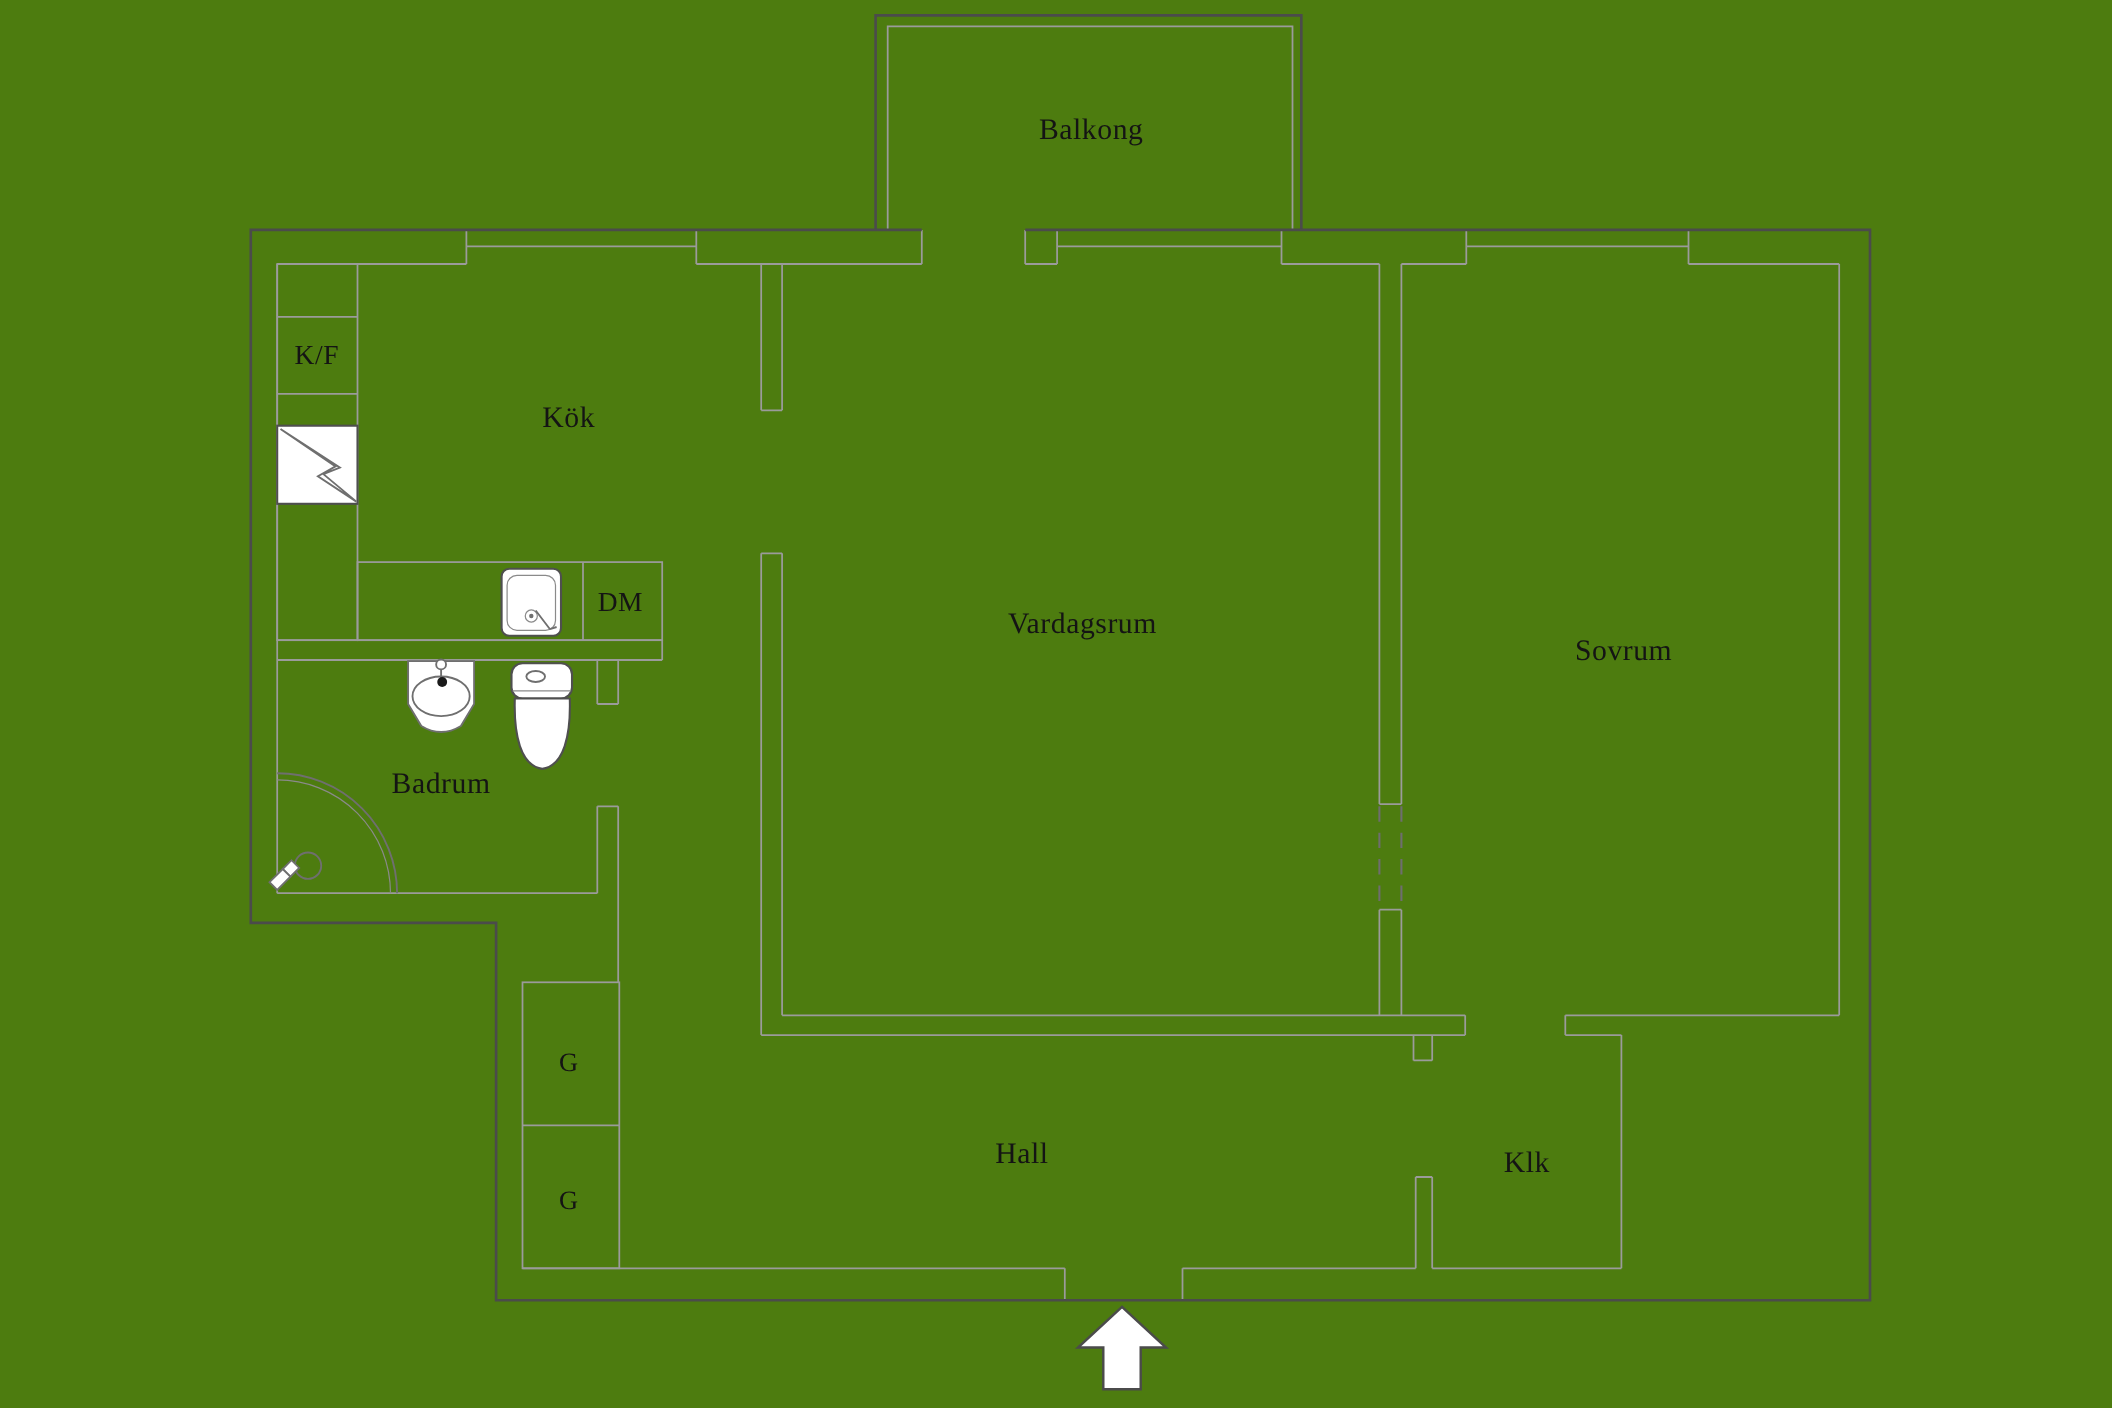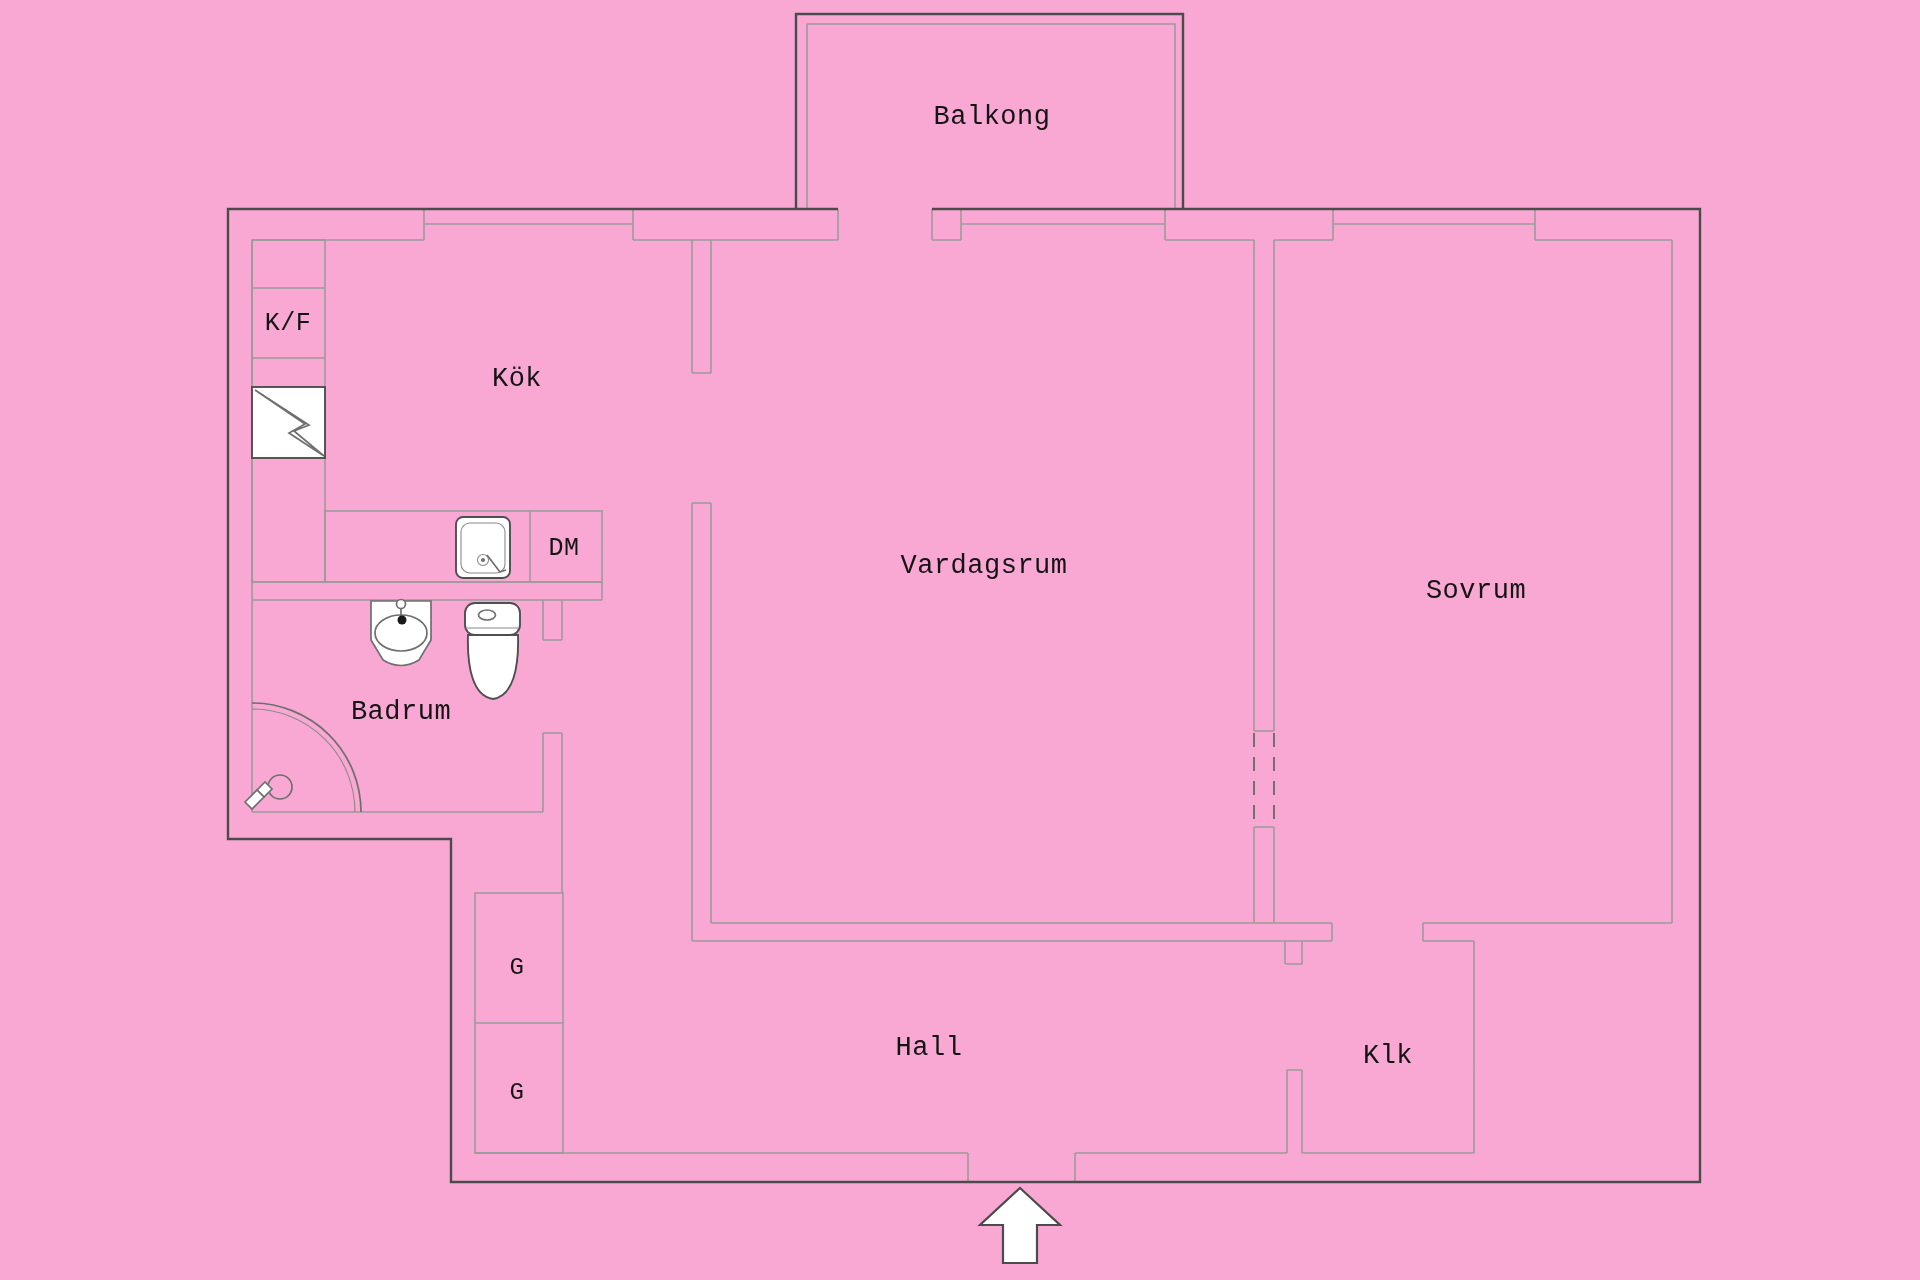--- a/index.html
+++ b/index.html
@@ -1,18 +1,18 @@
 <!DOCTYPE html>
 <html><head>
 <meta charset="utf-8">
 <style>
   html,body{margin:0;padding:0;background:#ffffff;}
   .plan-wrap{
-    width:1920px;height:1280px;position:relative;background:#f9a8d4;
-    font-family:Liberation Mono, monospace;
+    width:1920px;height:1280px;position:relative;background:#4d7c0f;
+    font-family:Liberation Serif, serif;
   }
   svg{display:block;}
   .outer{stroke:#4b4b4b;stroke-width:2.4;fill:none;}
   .inner{stroke:#9b9b9b;stroke-width:1.6;fill:none;}
   .inner-dash{stroke:#6e6e6e;stroke-width:1.9;fill:none;stroke-dasharray:14 10;}
   .fix{stroke:#6f6f6f;stroke-width:1.7;fill:#ffffff;}
   .fixline{stroke:#6f6f6f;stroke-width:1.7;fill:none;}
   .fixthin{stroke:#8a8a8a;stroke-width:1.1;fill:none;}
   .fixdark{stroke:#4f4f4f;stroke-width:1.9;fill:#ffffff;}
   .room-label{fill:#141414;font-size:27px;}

